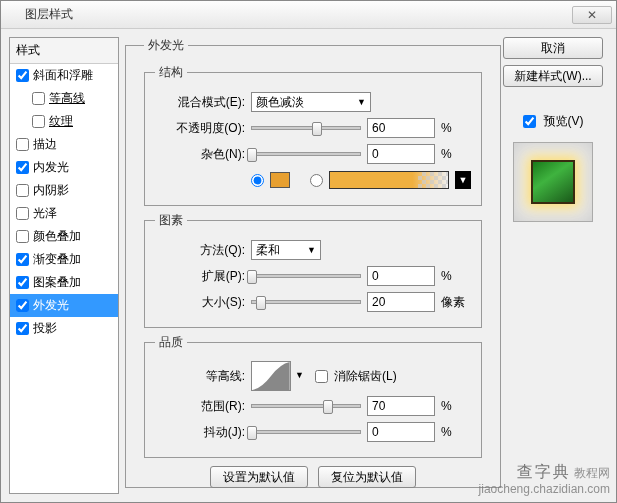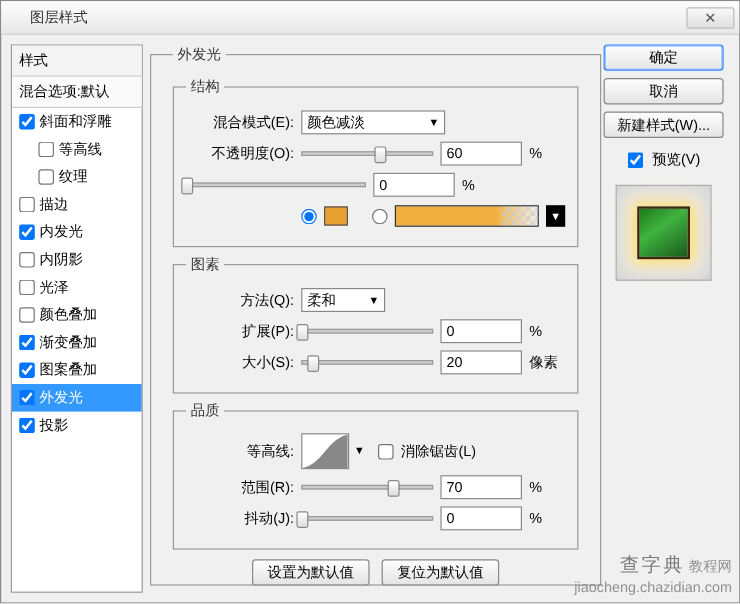--- a/index.html
+++ b/index.html
@@ -6,28 +6,28 @@
 body { background: #fff; width: 617px; height: 503px; overflow: hidden; }
 .window { width: 617px; height: 503px; background: #f0f0f0; border: 1px solid #888; }
 .titlebar { height: 28px; background: linear-gradient(#fdfdfd, #e8e8e8); border-bottom: 1px solid #ccc; display: flex; align-items: center; justify-content: space-between; padding: 0 4px 0 24px; }
 .titlebar .title { color: #333; }
 .close-btn { width: 40px; height: 18px; display: flex; align-items: center; justify-content: center; color: #555; border: 1px solid #bbb; background: linear-gradient(#f8f8f8,#e0e0e0); border-radius: 2px; }
 .body { display: flex; padding: 8px; gap: 6px; height: calc(100% - 28px); position: relative; }
 .sidebar { width: 110px; border: 1px solid #999; background: #fff; }
 .sidebar-header { padding: 4px 6px; border-bottom: 1px solid #ccc; background: #f4f4f4; }
 .sidebar-sub { padding: 4px 6px; border-bottom: 1px solid #ccc; background: #fafafa; }
 .sb-item { display: flex; align-items: center; gap: 4px; padding: 3px 6px; }
-.sb-item.indent { padding-left: 22px; }
+.sb-item.indent { padding-left: 22px; text-decoration: underline; }
 .sb-item.selected { background: #3399ff; color: #fff; }
 .sb-item input[type=checkbox] { width: 13px; height: 13px; }
 .main { flex: 1; position: relative; }
 .right { width: 110px; display: flex; flex-direction: column; align-items: center; gap: 6px; }
 .btn { width: 100px; height: 22px; border: 1px solid #888; background: linear-gradient(#fdfdfd,#e4e4e4); border-radius: 3px; display: flex; align-items: center; justify-content: center; }
 .btn.primary { border-color: #2a7fff; box-shadow: 0 0 0 1px #9cc7ff inset; }
-.preview-chk { display: flex; align-items: center; gap: 8px; margin-top: 4px; }
+.preview-chk { display: flex; align-items: center; gap: 8px; margin-top: 20px; }
 .preview-box { width: 80px; height: 80px; border: 1px solid #aaa; background: #eee; display: flex; align-items: center; justify-content: center; margin-top: 6px; box-shadow: inset 0 0 20px rgba(0,0,0,0.15); }
 .preview-square { width: 44px; height: 44px; background: linear-gradient(145deg,#1a7a1a,#3fb33f 40%,#1a5a1a); border: 2px solid #3a2a10; box-shadow: 0 0 12px 4px rgba(255,220,100,0.9); }
 fieldset { border: 1px solid #999; margin-bottom: 6px; padding: 6px 10px 10px; }
 legend { padding: 0 4px; color: #333; }
 .group-outer { position: absolute; left: 0; right: 0; top: 0; bottom: 0; border: 1px solid #999; }
 .group-outer > legend { margin-left: 8px; }
 .inner-groups { padding: 4px 8px 8px; }
 .row { display: flex; align-items: center; gap: 6px; margin: 4px 0; min-height: 22px; }
 .row .lbl { width: 90px; text-align: right; }
 .select { border: 1px solid #888; background: #fff; height: 20px; display: flex; align-items: center; padding: 0 4px; gap: 4px; }
@@ -58,21 +58,20 @@
   <div class="titlebar">
     <span class="title">图层样式</span>
     <div class="close-btn">
       <span>✕</span>
     </div>
   </div>
   <div class="body">
 
     <div class="sidebar">
       <div class="sidebar-header">样式</div>
-      <div class="sidebar-sub">混合选项:默认</div>
       <div class="sb-item">
           <input type="checkbox" checked="" style="">
           <span>斜面和浮雕</span>
         </div>
       <div class="sb-item indent">
           <input type="checkbox" style="">
           <span>等高线</span>
         </div>
       <div class="sb-item indent">
           <input type="checkbox" style="">
@@ -132,20 +131,21 @@
             </div>
             <div class="row">
               <span class="lbl">不透明度(O):</span>
               <div class="slider">
                   <div class="thumb" style="left:60%"></div>
                 </div>
               <input class="numbox" value="60" style="">
               <span class="unit">%</span>
             </div>
             <div class="row">
+              <span class="lbl">杂色(N):</span>
               <div class="slider">
                   <div class="thumb" style="left:0%"></div>
                 </div>
               <input class="numbox" value="0" style="">
               <span class="unit">%</span>
             </div>
             <div class="row radio-row">
               <input type="radio" name="glowcol" checked="" style="">
               <div class="swatch solid"></div>
               <span style="width:8px"></span>
@@ -219,23 +219,20 @@
               </div>
             <div class="btn-sm">
                 <span>复位为默认值</span>
               </div>
           </div>
         </div>
       </fieldset>
     </div>
 
     <div class="right">
-      <div class="btn primary">
-          <span>确定</span>
-        </div>
       <div class="btn">
           <span>取消</span>
         </div>
       <div class="btn">
           <span>新建样式(W)...</span>
         </div>
       <div class="preview-chk">
         <input type="checkbox" checked="" style="">
         <span>预览(V)</span>
       </div>

